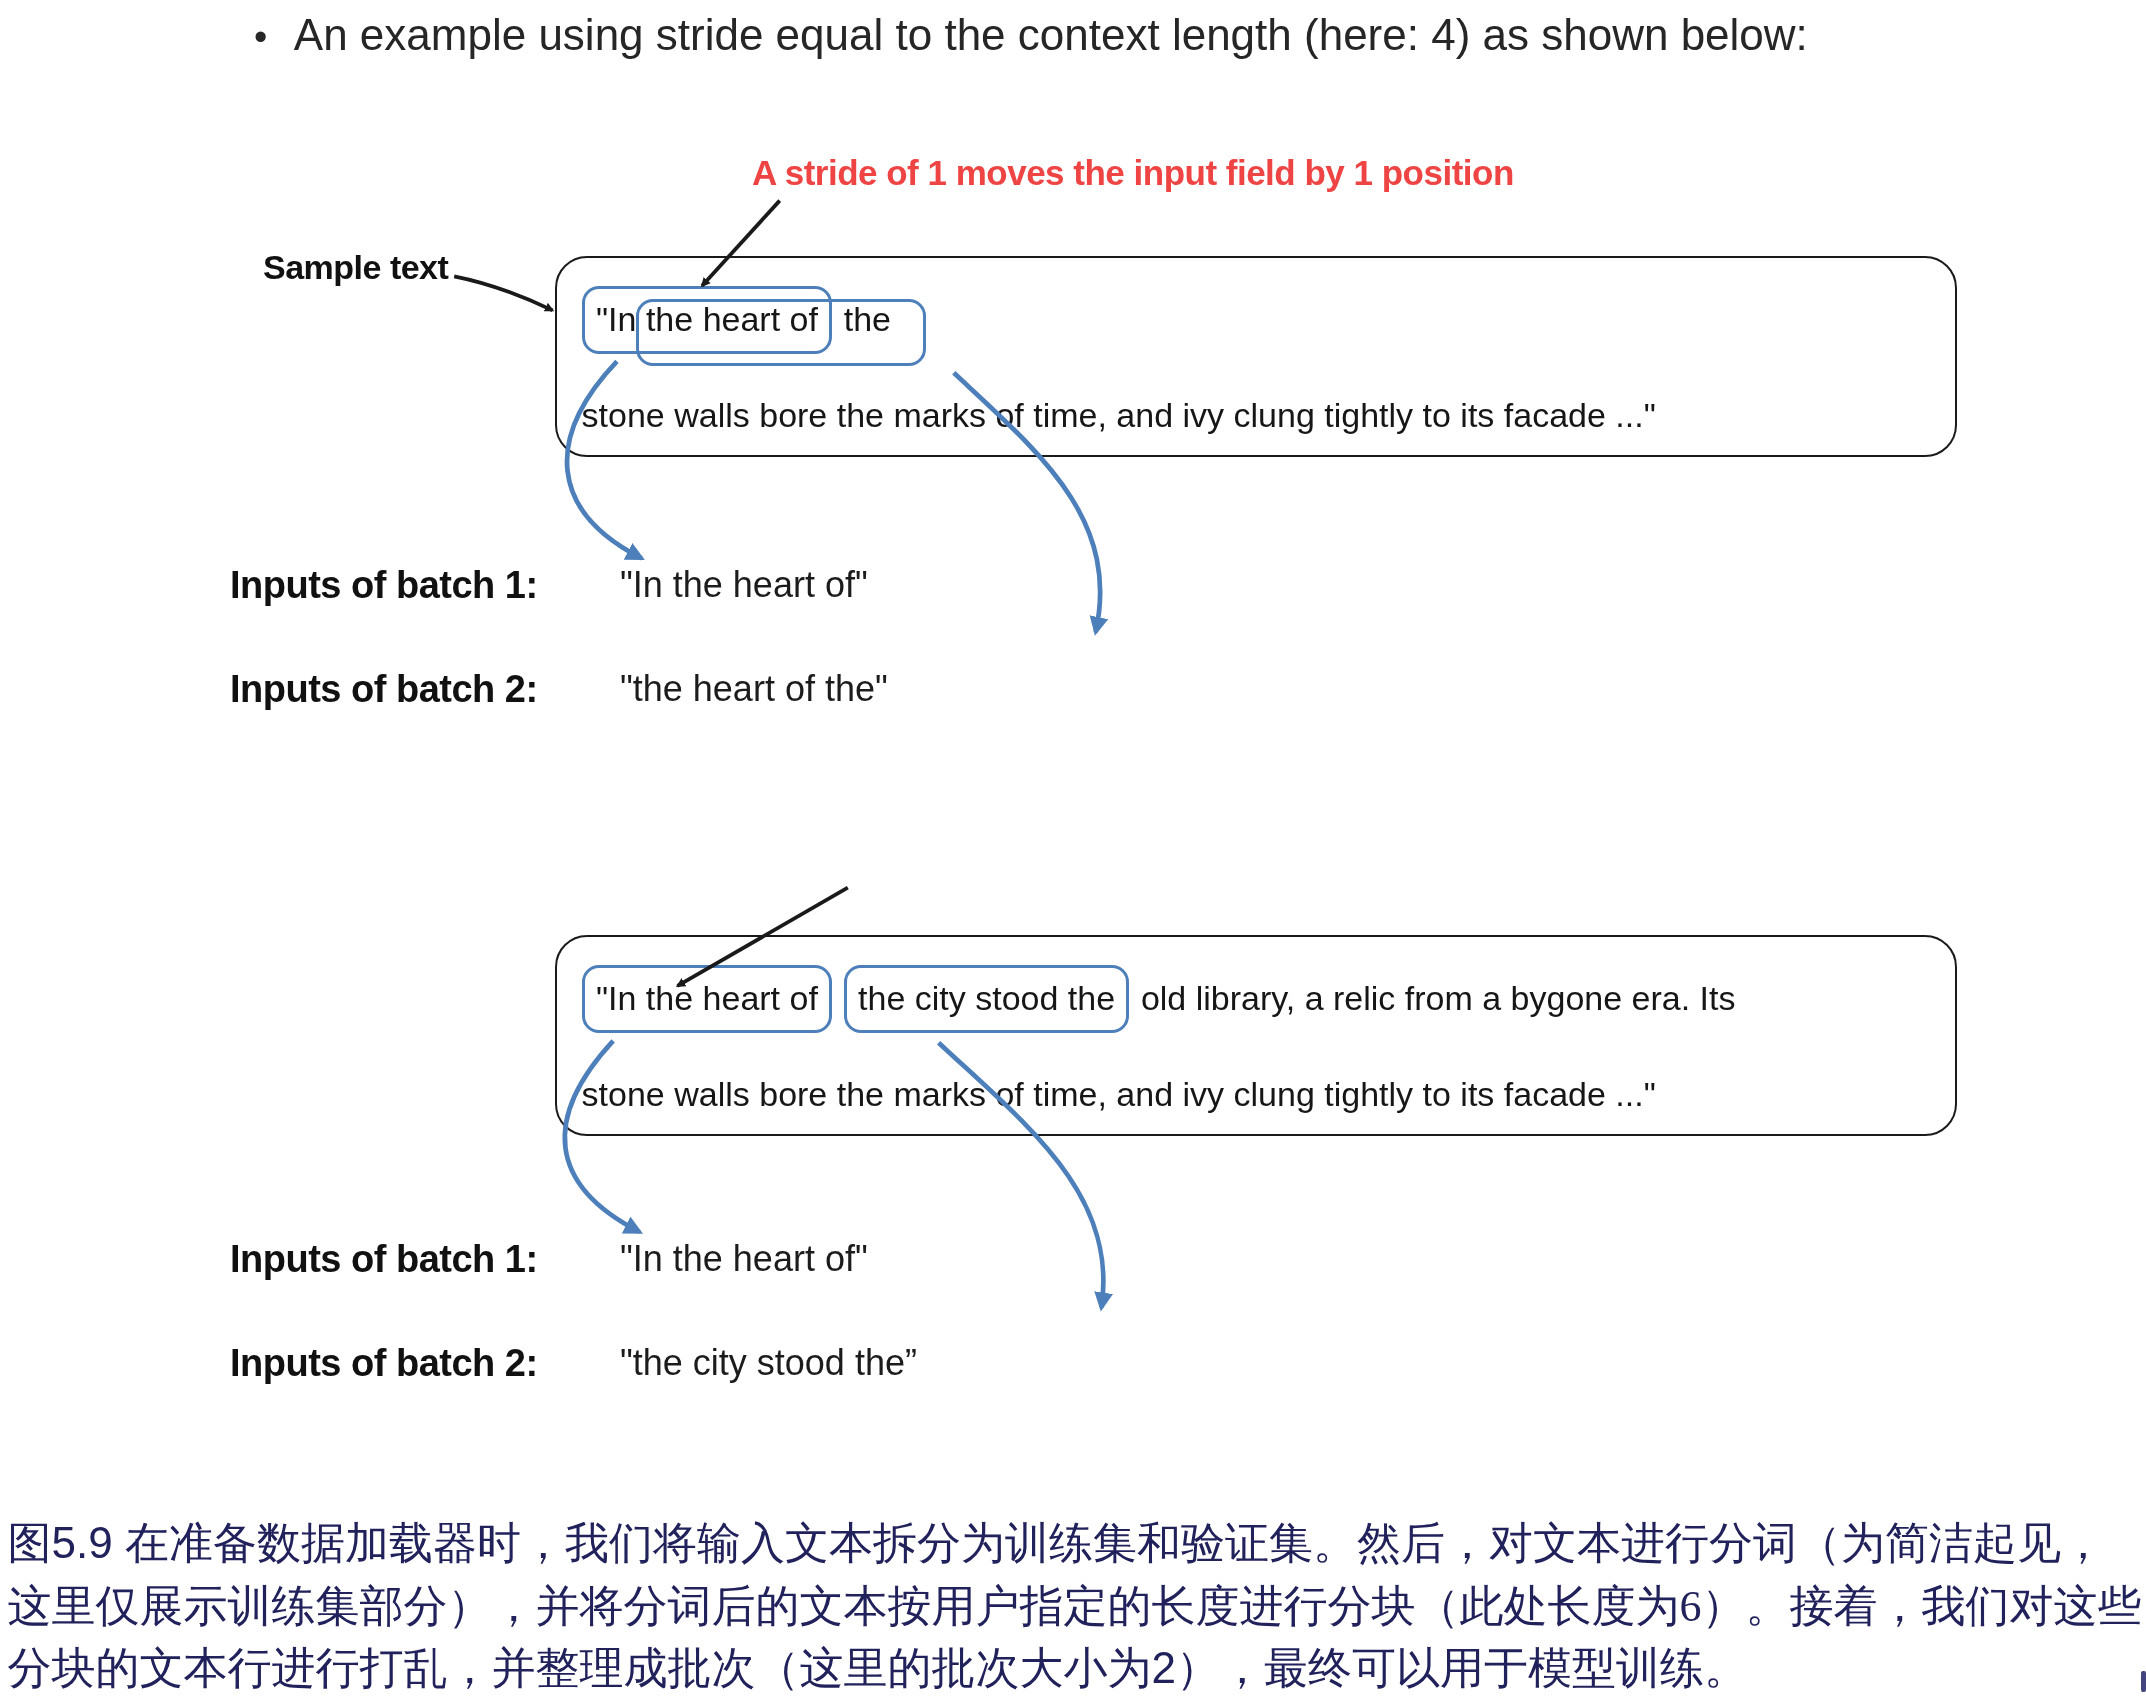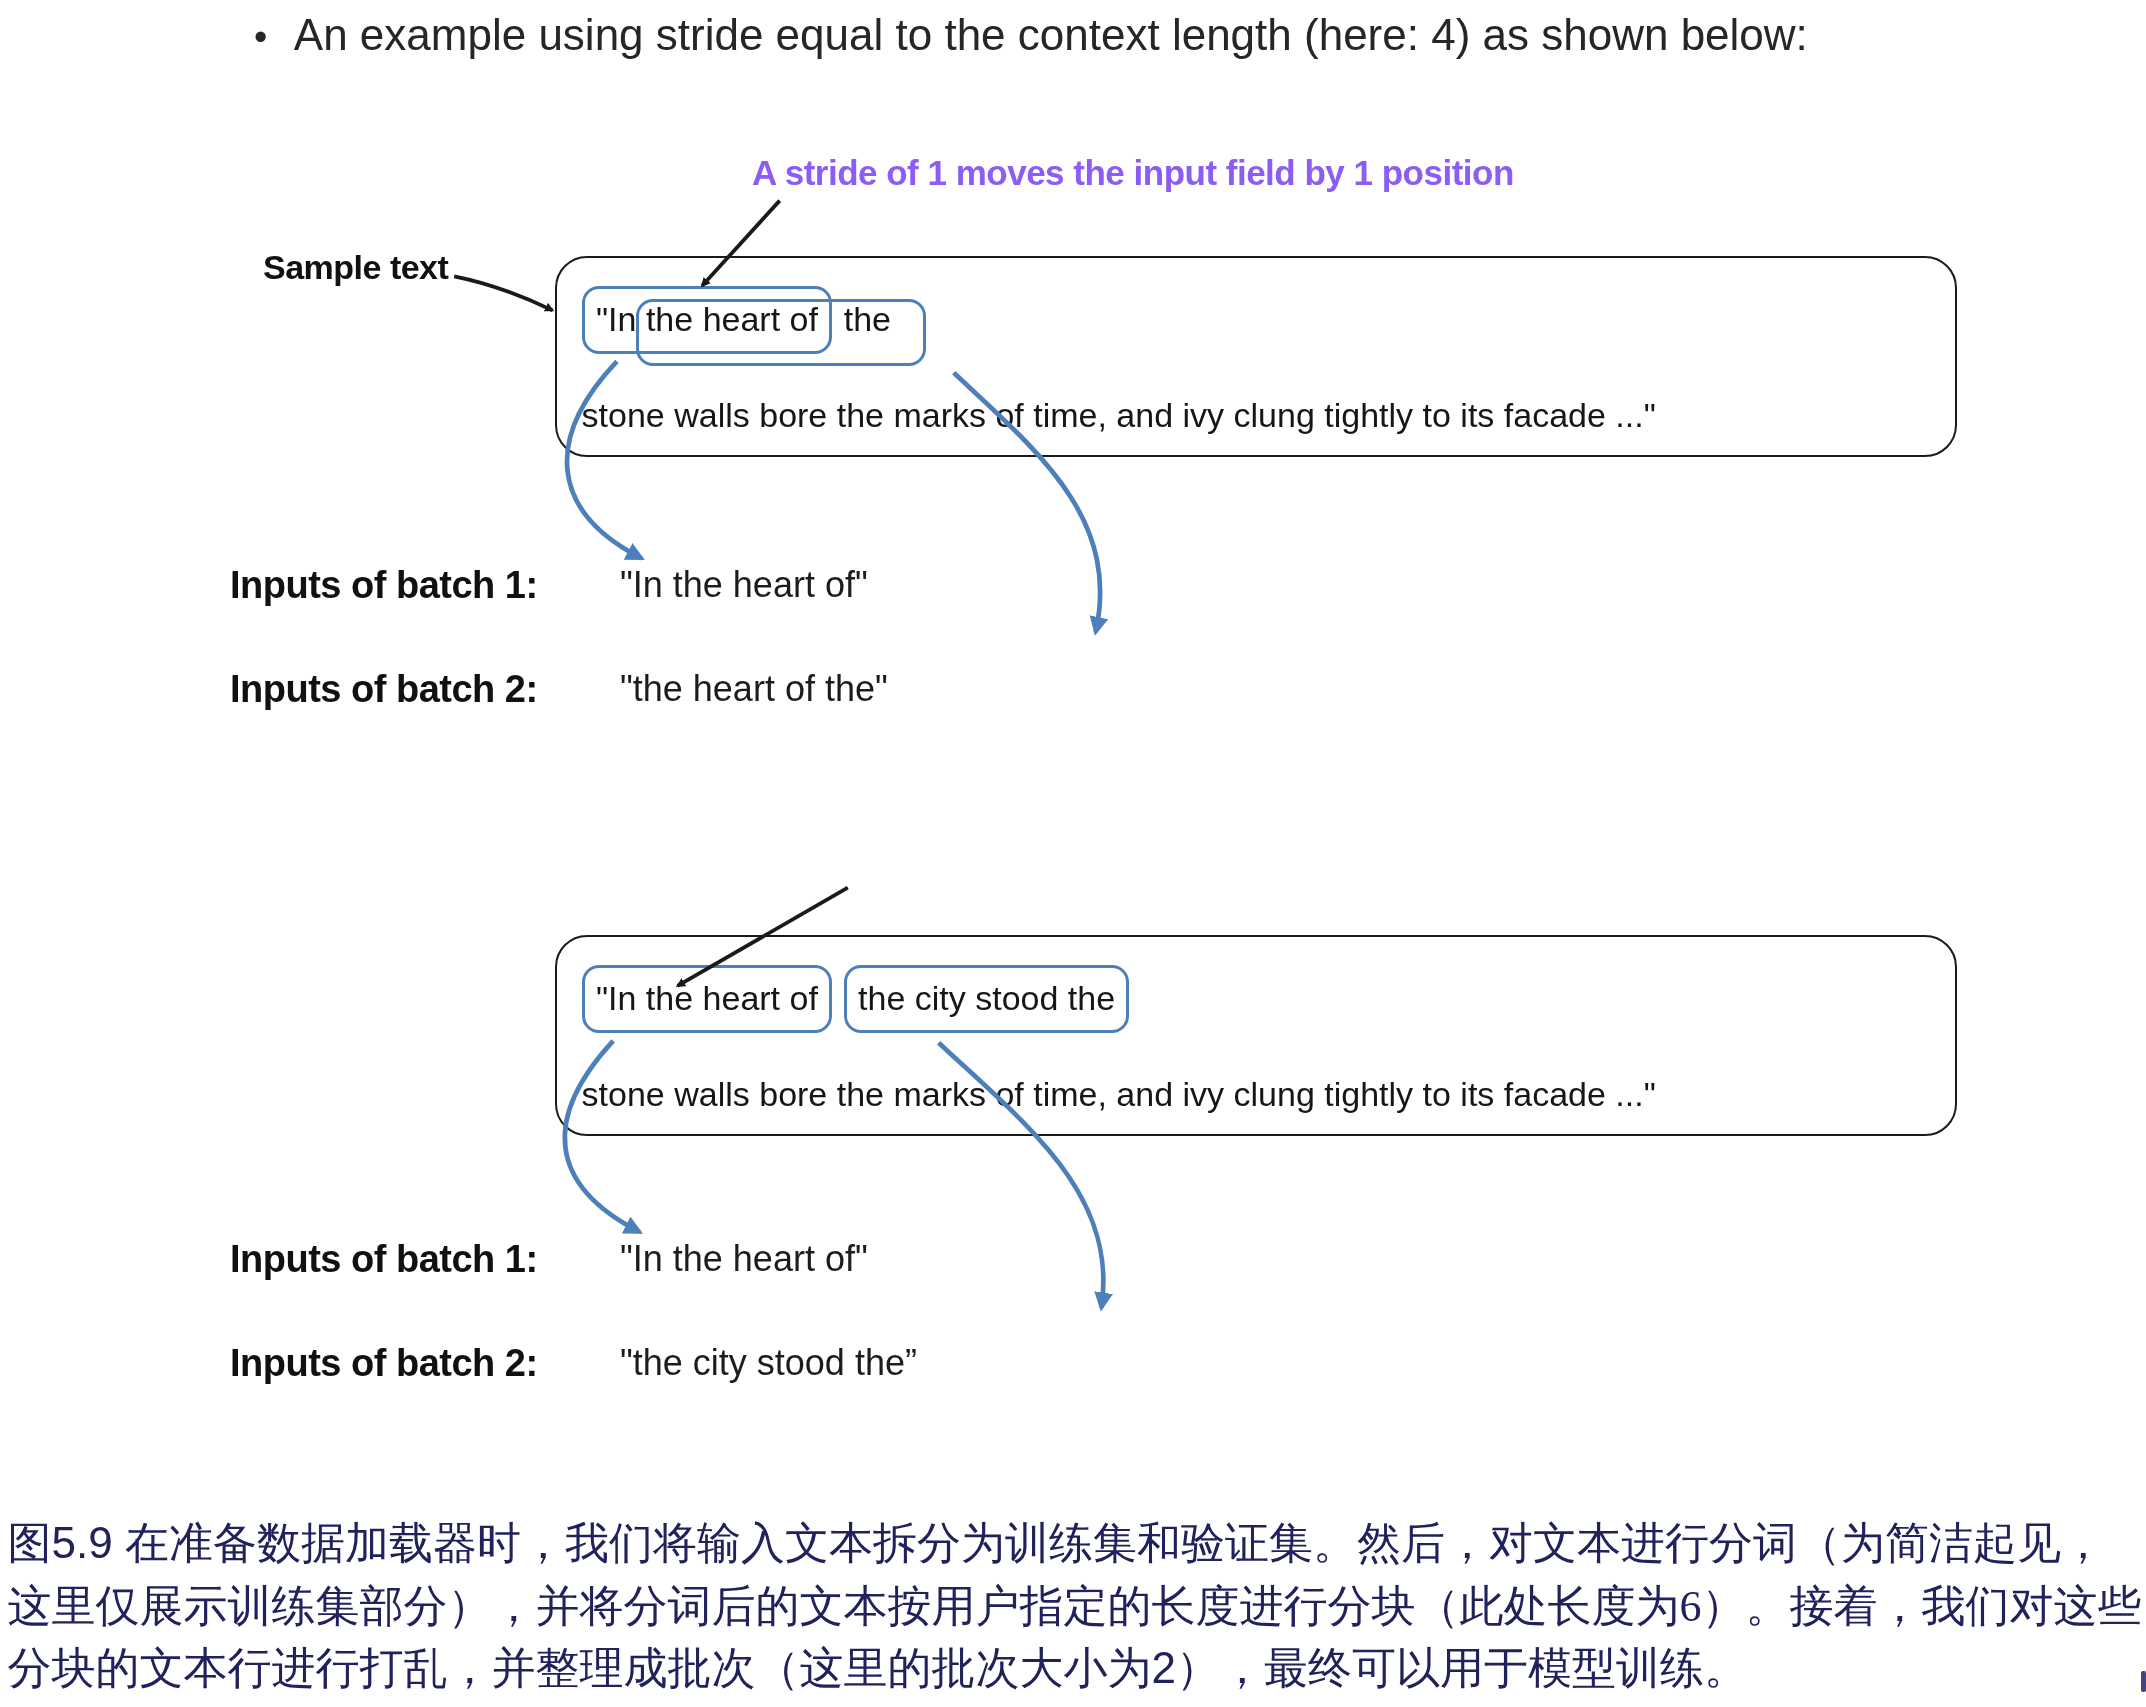--- a/index.html
+++ b/index.html
@@ -9,21 +9,21 @@
     background:#ffffff;
     font-family:"Liberation Sans","DejaVu Sans",sans-serif;
     color:#1a1a1a;
     overflow:hidden;
   }
   .abs{position:absolute;}
   
   .bullet-row{left:254px;top:9.5px;display:flex;align-items:baseline;gap:26.5px;font-size:44px;color:#262626;}
   .bullet-dot{font-size:38px;line-height:55px;}
   
-  .dg-title{font-weight:bold;font-size:35px;color:#8b5cf6;letter-spacing:-0.5px;}
+  .dg-title{font-weight:bold;font-size:35px;color:#ef4444;letter-spacing:-0.5px;}
   .sample-label{font-weight:bold;font-size:34px;color:#111;letter-spacing:-0.5px;}
   
   .sample-box{
     width:1402px;height:201px;
     border:2.8px solid #1a1a1a;border-radius:32px;
     background:#fff;box-sizing:border-box;
   }
   .sample-line{white-space:nowrap;font-size:34px;color:#161616;}
   .line1-flex{display:flex;align-items:baseline;column-gap:11.4px;}
   .hl-box{
@@ -81,20 +81,21 @@
 
 
   <div class="abs sample-box" style="left:555px;top:935px;">
     <div class="abs line1-flex sample-line" style="left:24.6px;top:28px;">
       <span class="hl-box">
         <span>"In the heart of</span>
       </span>
       <span class="hl-box">
         <span>the city stood the</span>
       </span>
+      <span>old library, a relic from a bygone era. Its</span>
     </div>
     <div class="abs sample-line" style="left:24.6px;top:138px;">stone walls bore the marks of time, and ivy clung tightly to its facade ..."</div>
   </div>
 
   <div class="abs batch-row" style="left:230px;top:1238px;">
     <span class="batch-label">Inputs of batch 1:</span>
     <span class="batch-value">"In the heart of"</span>
   </div>
   <div class="abs batch-row" style="left:230px;top:1342px;">
     <span class="batch-label">Inputs of batch 2:</span>

